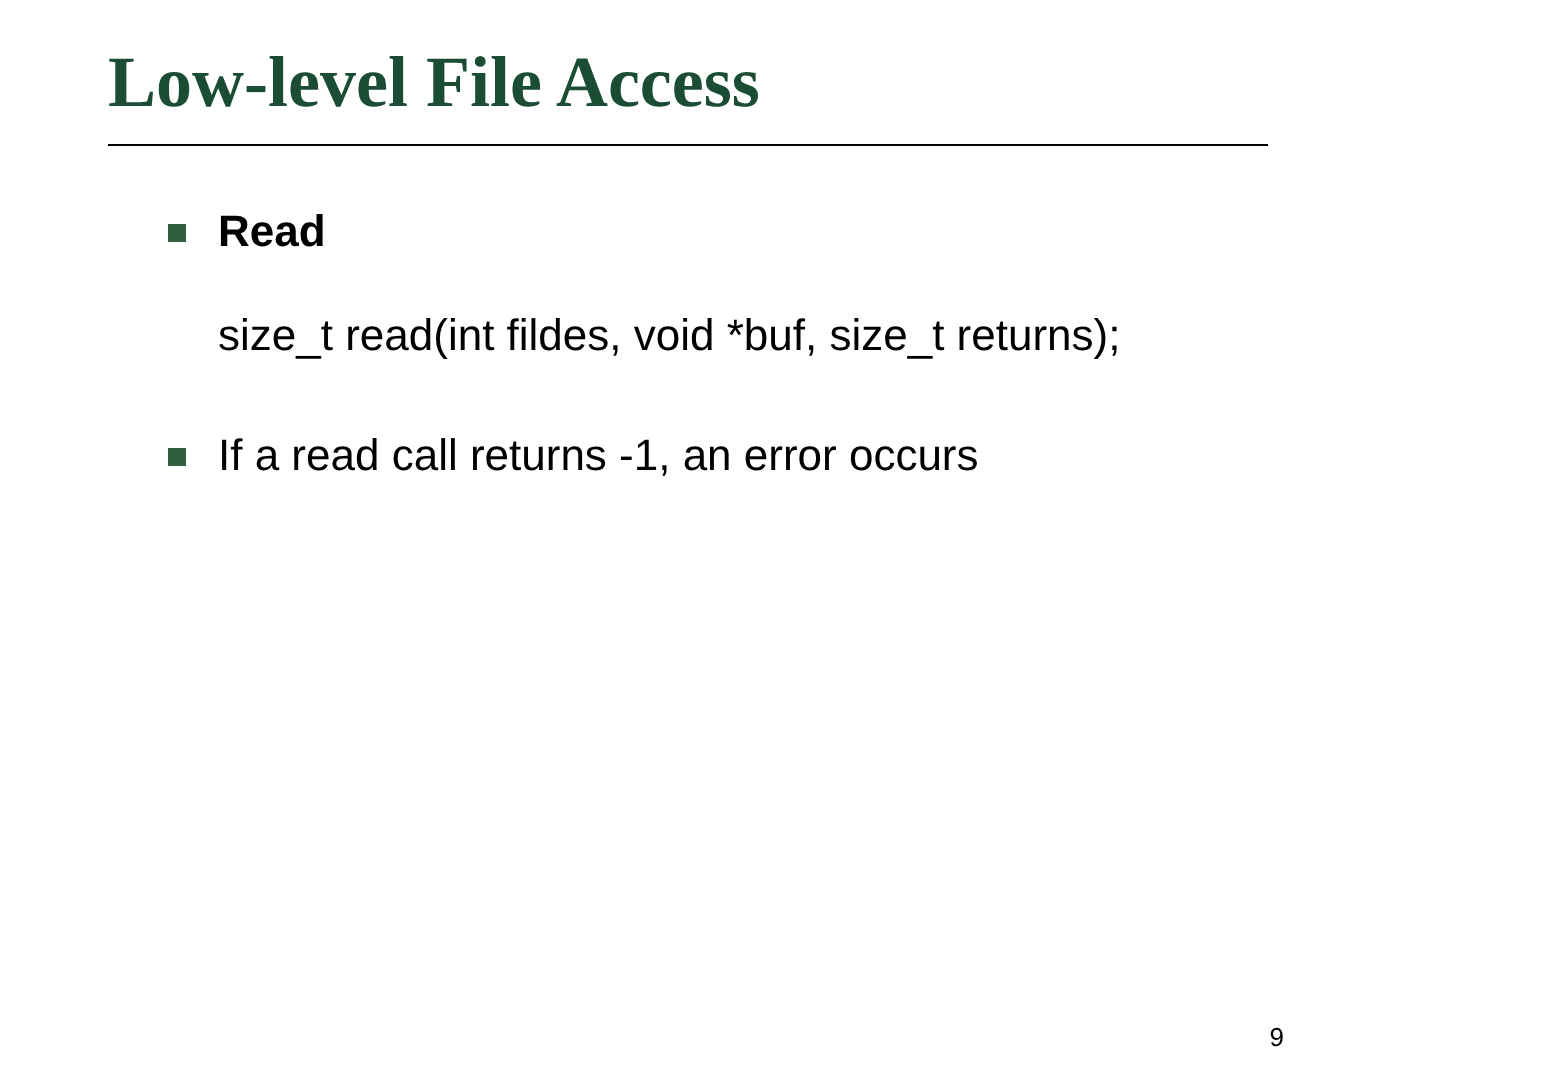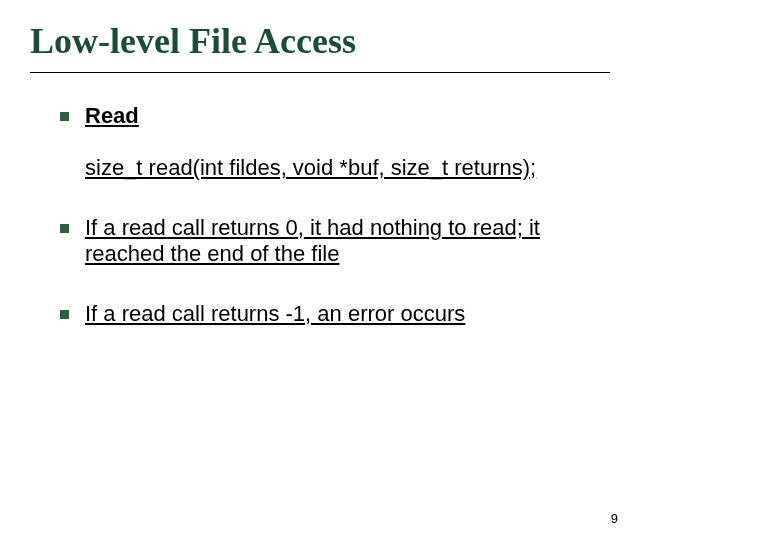--- a/index.html
+++ b/index.html
@@ -12,20 +12,21 @@
     color: #000000;
     overflow: hidden;
     position: relative;
   }
   .slide {
     box-sizing: border-box;
     width: 640px;
     height: 540px;
     padding: 20px 30px 32px 30px;
     position: relative;
+    margin-left: 24px;
   }
   .title {
     font-family: "Times New Roman", Times, serif;
     font-size: 36px;
     color: #1a4d33;
     margin: 0 0 6px 0;
     padding: 0 0 4px 0;
   }
   .title-rule {
     border: none;
@@ -36,21 +37,20 @@
   .content {
     padding-left: 30px;
     padding-right: 10px;
   }
   .item {
     display: flex;
     align-items: flex-start;
     margin-bottom: 34px;
     font-size: 22px;
     line-height: 1.18;
-    text-decoration: underline;
   }
   .bullet {
     width: 9px;
     height: 9px;
     background: #2f5f3f;
     flex: 0 0 auto;
     margin-top: 9px;
     margin-right: 16px;
   }
   .item-body {
@@ -80,26 +80,20 @@
     <div class="item">
       <div class="bullet"></div>
       <div class="item-body">
         <span class="bold">Read</span><br>
         <br>
         <span>size_t read(int fildes, void *buf, size_t returns);</span>
       </div>
     </div>
 
 
-    <div class="item">
-      <div class="bullet"></div>
-      <div class="item-body">
-        <span>If a read call returns 0, it had nothing to read; it reached the end of the file</span>
-      </div>
-    </div>
 
     <div class="item">
       <div class="bullet"></div>
       <div class="item-body">
         <span>If a read call returns -1, an error occurs</span>
       </div>
     </div>
 
   </div>
 

